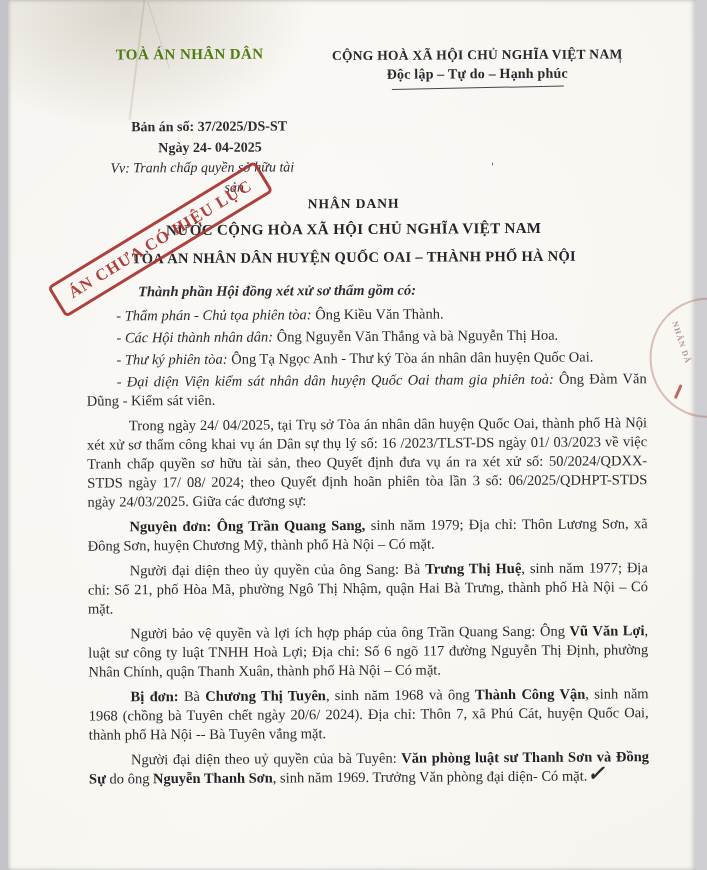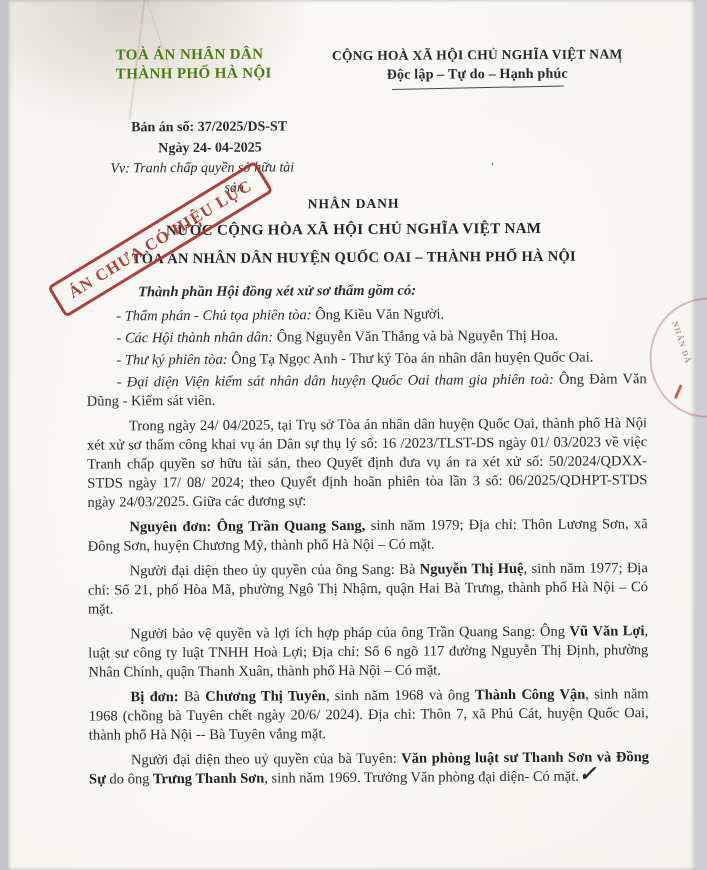--- a/index.html
+++ b/index.html
@@ -82,21 +82,20 @@
 
 <div class="paper">
   <div class="crease crease1"></div>
   <div class="crease crease2"></div>
 </div>
 
 <div class="rot">
 
   <div class="header-left txt">
     <div>TOÀ ÁN NHÂN DÂN</div>
-    <div>THÀNH PHỐ HÀ NỘI</div>
   </div>
 
   <div class="header-right">
     <div class="l1">CỘNG HOÀ XÃ HỘI CHỦ NGHĨA VIỆT NAM</div>
     <div class="l2">Độc lập – Tự do – Hạnh phúc</div>
     <div class="rule"></div>
   </div>
 
   <div class="artifact-bar">|</div>
   <div class="artifact-speck">'</div>
@@ -111,31 +110,31 @@
   <div class="title-block">
     <div class="t1">NHÂN DANH</div>
     <div class="t2">NƯỚC CỘNG HÒA XÃ HỘI CHỦ NGHĨA VIỆT NAM</div>
     <div class="t3">TÒA ÁN NHÂN DÂN HUYỆN QUỐC OAI – THÀNH PHỐ HÀ NỘI</div>
   </div>
 
   <div class="stamp">ÁN CHƯA CÓ HIỆU LỰC</div>
 
   <div class="content">
     <p class="panel-heading">Thành phần Hội đồng xét xử  sơ thẩm gồm có:</p>
-    <p class="panel-item"><span>-    </span><span class="st-i">Thẩm phán - Chủ tọa phiên tòa:</span><span> Ông Kiều Văn Người.</span></p>
+    <p class="panel-item"><span>-    </span><span class="st-i">Thẩm phán - Chủ tọa phiên tòa:</span><span> Ông Kiều Văn Thành.</span></p>
     <p class="panel-item"><span>- </span><span class="st-i">Các Hội thành nhân dân:</span><span> Ông Nguyễn Văn Thắng và bà Nguyễn Thị Hoa.</span></p>
     <p class="panel-item"><span>- </span><span class="st-i">Thư ký phiên tòa:</span><span> Ông Tạ Ngọc Anh - Thư ký Tòa án nhân dân huyện Quốc Oai.</span></p>
     <p class="panel-item"><span>- </span><span class="st-i">Đại diện Viện kiểm sát nhân dân huyện Quốc Oai tham gia phiên toà:</span><span> Ông Đàm Văn Dũng - Kiểm sát viên.</span></p>
 
     <p class="para"><span>Trong ngày 24/ 04/2025, tại Trụ sở Tòa án nhân dân huyện Quốc Oai, thành phố Hà Nội xét xử sơ thẩm công khai vụ án Dân sự thụ lý số: 16 /2023/TLST-DS ngày 01/ 03/2023 về  việc Tranh chấp quyền sơ hữu tài sản, theo Quyết định đưa vụ án ra xét xử số: 50/2024/QDXX-STDS ngày 17/ 08/ 2024; theo Quyết định hoãn phiên tòa lần 3 số: 06/2025/QDHPT-STDS ngày 24/03/2025. Giữa các đương sự:</span></p>
     <p class="para"><span class="st-b">Nguyên đơn: Ông Trần Quang Sang,</span><span>  sinh năm 1979; Địa chỉ: Thôn Lương Sơn, xã Đông Sơn, huyện Chương Mỹ, thành phố Hà Nội – Có mặt.</span></p>
-    <p class="para"><span>Người đại diện theo ủy quyền của ông Sang: Bà </span><span class="st-b">Nguyễn Thị Huệ</span><span>, sinh năm 1977; Địa chỉ: Số 21, phố Hòa Mã, phường Ngô Thị Nhậm, quận Hai Bà Trưng, thành phố Hà Nội – Có mặt.</span></p>
+    <p class="para"><span>Người đại diện theo ủy quyền của ông Sang: Bà </span><span class="st-b">Trưng Thị Huệ</span><span>, sinh năm 1977; Địa chỉ: Số 21, phố Hòa Mã, phường Ngô Thị Nhậm, quận Hai Bà Trưng, thành phố Hà Nội – Có mặt.</span></p>
     <p class="para"><span>Người bảo vệ quyền và lợi ích hợp pháp của ông Trần Quang Sang: Ông </span><span class="st-b">Vũ Văn Lợi</span><span>, luật sư công ty luật TNHH Hoà Lợi; Địa chỉ: Số 6 ngõ 117 đường Nguyễn Thị Định, phường Nhân Chính, quận Thanh Xuân, thành phố Hà Nội – Có mặt.</span></p>
     <p class="para"><span class="st-b">Bị đơn:</span><span> Bà </span><span class="st-b">Chương Thị Tuyên</span><span>, sinh năm 1968 và ông </span><span class="st-b">Thành Công Vận</span><span>, sinh năm 1968 (chồng bà Tuyên chết ngày 20/6/ 2024). Địa chỉ: Thôn 7, xã Phú Cát, huyện Quốc Oai, thành phố Hà Nội -- Bà Tuyên vắng mặt.</span></p>
-    <p class="para"><span>Người đại diện theo uỷ quyền của bà Tuyên: </span><span class="st-b">Văn phòng luật sư Thanh Sơn và Đồng Sự</span><span> do ông </span><span class="st-b">Trưng Thanh Sơn</span><span>, sinh năm 1969. Trưởng Văn phòng đại diện- Có mặt.</span><span class="st-c">✓</span></p>
+    <p class="para"><span>Người đại diện theo uỷ quyền của bà Tuyên: </span><span class="st-b">Văn phòng luật sư Thanh Sơn và Đồng Sự</span><span> do ông </span><span class="st-b">Nguyễn Thanh Sơn</span><span>, sinh năm 1969. Trưởng Văn phòng đại diện- Có mặt.</span><span class="st-c">✓</span></p>
   </div>
 
   <div class="edge-seal">
     <span class="seal-text">NHÂN DÂ</span>
   </div>
 
   <div class="pen-mark"></div>
 
 </div>
 

